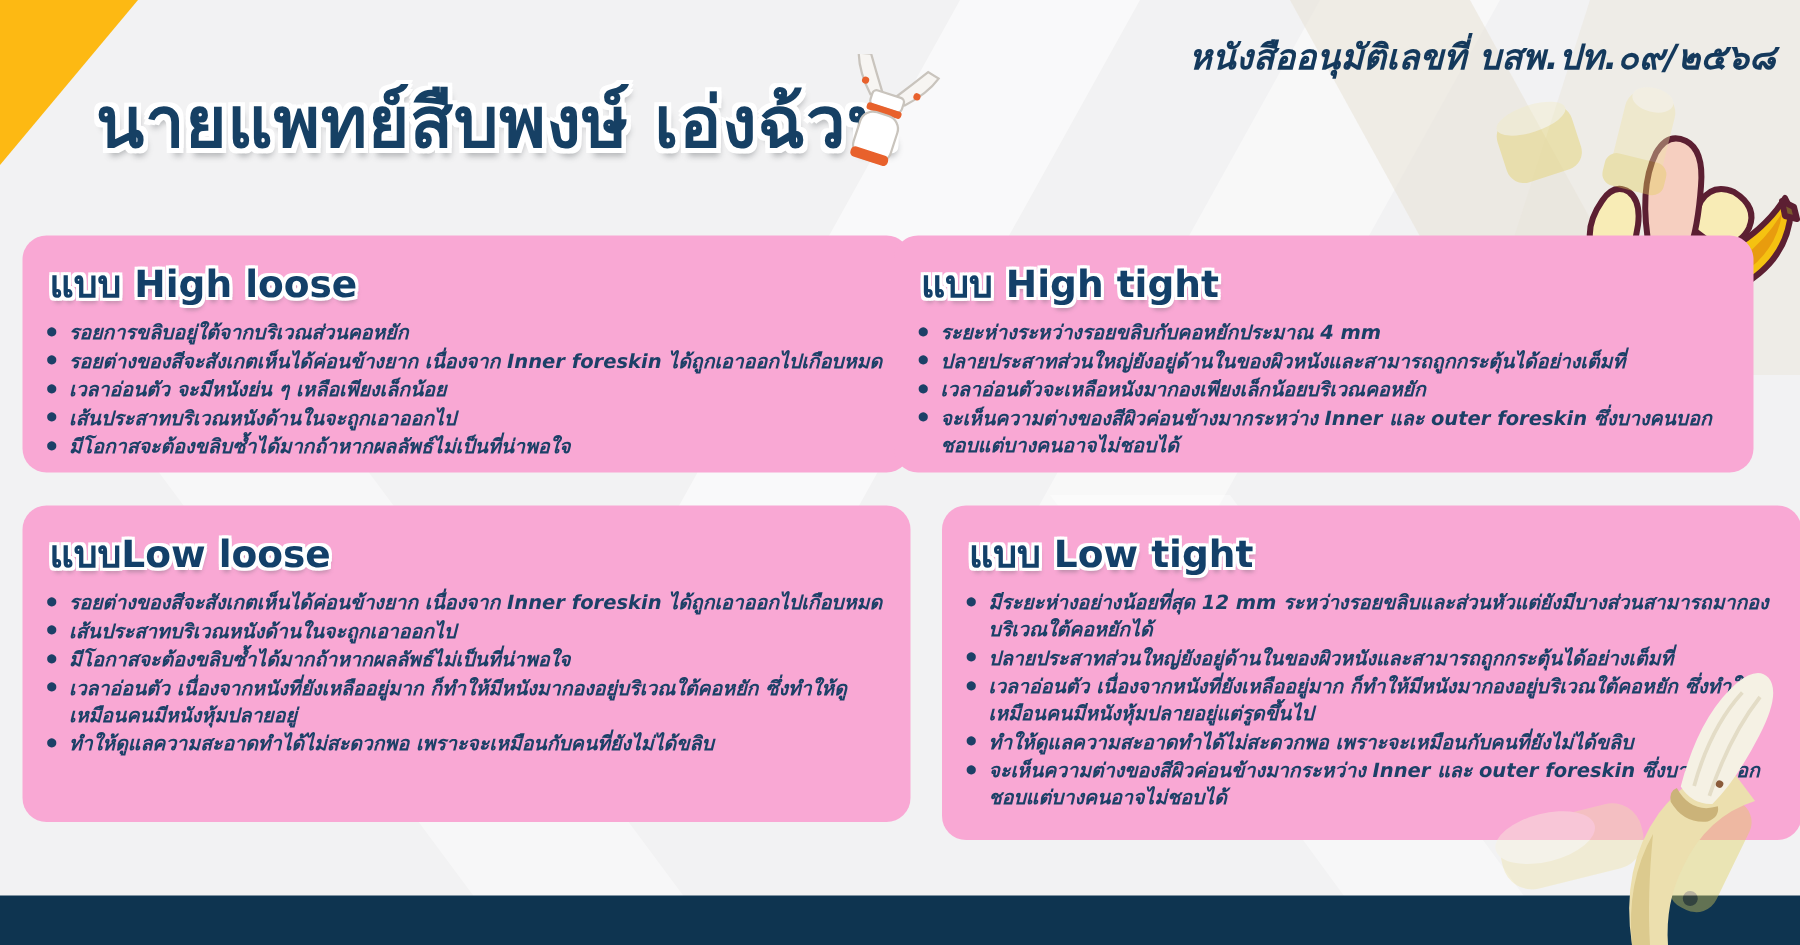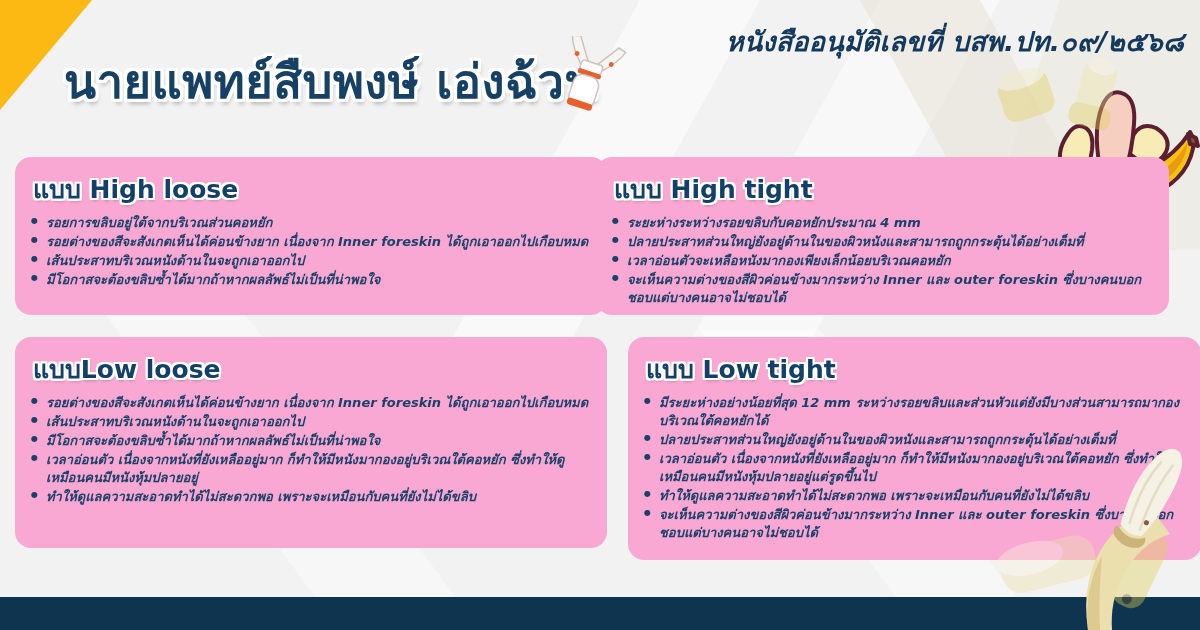--- a/index.html
+++ b/index.html
@@ -10,21 +10,21 @@
   .bg-decor{position:absolute;inset:0;pointer-events:none;}
 
   
   .corner-triangle{position:absolute;top:0;left:0;width:92px;height:110px;
     background:#fdb913;clip-path:polygon(0 0,100% 0,0 100%);}
 
   
   .bottom-bar{position:absolute;left:0;bottom:0;width:100%;height:33px;background:#0e3450;}
 
   
-  .approval{position:absolute;top:20px;right:16px;font-size:27px;font-style:italic;
+  .approval{position:absolute;top:20px;right:16px;font-size:23px;font-style:italic;
     font-weight:bold;color:#14395c;letter-spacing:.2px;}
 
   
   .title{position:absolute;left:64px;top:44px;font-size:47px;font-weight:bold;color:#164064;
     letter-spacing:.5px;
     text-shadow:-3px -3px 0 #fff,3px -3px 0 #fff,-3px 3px 0 #fff,3px 3px 0 #fff,
       0 -3px 0 #fff,0 3px 0 #fff,-3px 0 0 #fff,3px 0 0 #fff,2px 5px 4px rgba(90,95,100,.45);}
   .subtitle{position:absolute;left:78px;top:106px;font-size:29px;font-weight:bold;
     text-shadow:-2px -2px 0 #fff,2px -2px 0 #fff,-2px 2px 0 #fff,2px 2px 0 #fff,
       0 -2px 0 #fff,0 2px 0 #fff,-2px 0 0 #fff,2px 0 0 #fff,2px 4px 3px rgba(90,95,100,.4);}
@@ -130,20 +130,21 @@
       <rect x="132" y="18" width="34" height="80" rx="15" fill="#dfd058"></rect>
       <circle cx="150" cy="90" r="5" fill="#6b5a28"></circle>
     </g>
   </svg>
 
   <div class="info-box box-high-loose">
     <div class="box-title">แบบ High loose</div>
     <ul class="bullet-list">
         <li>รอยการขลิบอยู่ใต้จากบริเวณส่วนคอหยัก</li>
         <li>รอยต่างของสีจะสังเกตเห็นได้ค่อนข้างยาก เนื่องจาก Inner foreskin ได้ถูกเอาออกไปเกือบหมด</li>
+        <li>เวลาอ่อนตัว จะมีหนังย่น ๆ เหลือเพียงเล็กน้อย</li>
         <li>เส้นประสาทบริเวณหนังด้านในจะถูกเอาออกไป</li>
         <li>มีโอกาสจะต้องขลิบซ้ำได้มากถ้าหากผลลัพธ์ไม่เป็นที่น่าพอใจ</li>
       </ul>
   </div>
 
   <div class="info-box box-high-tight">
     <div class="box-title">แบบ High tight</div>
     <ul class="bullet-list">
         <li>ระยะห่างระหว่างรอยขลิบกับคอหยักประมาณ 4 mm</li>
         <li>ปลายประสาทส่วนใหญ่ยังอยู่ด้านในของผิวหนังและสามารถถูกกระตุ้นได้อย่างเต็มที่</li>

